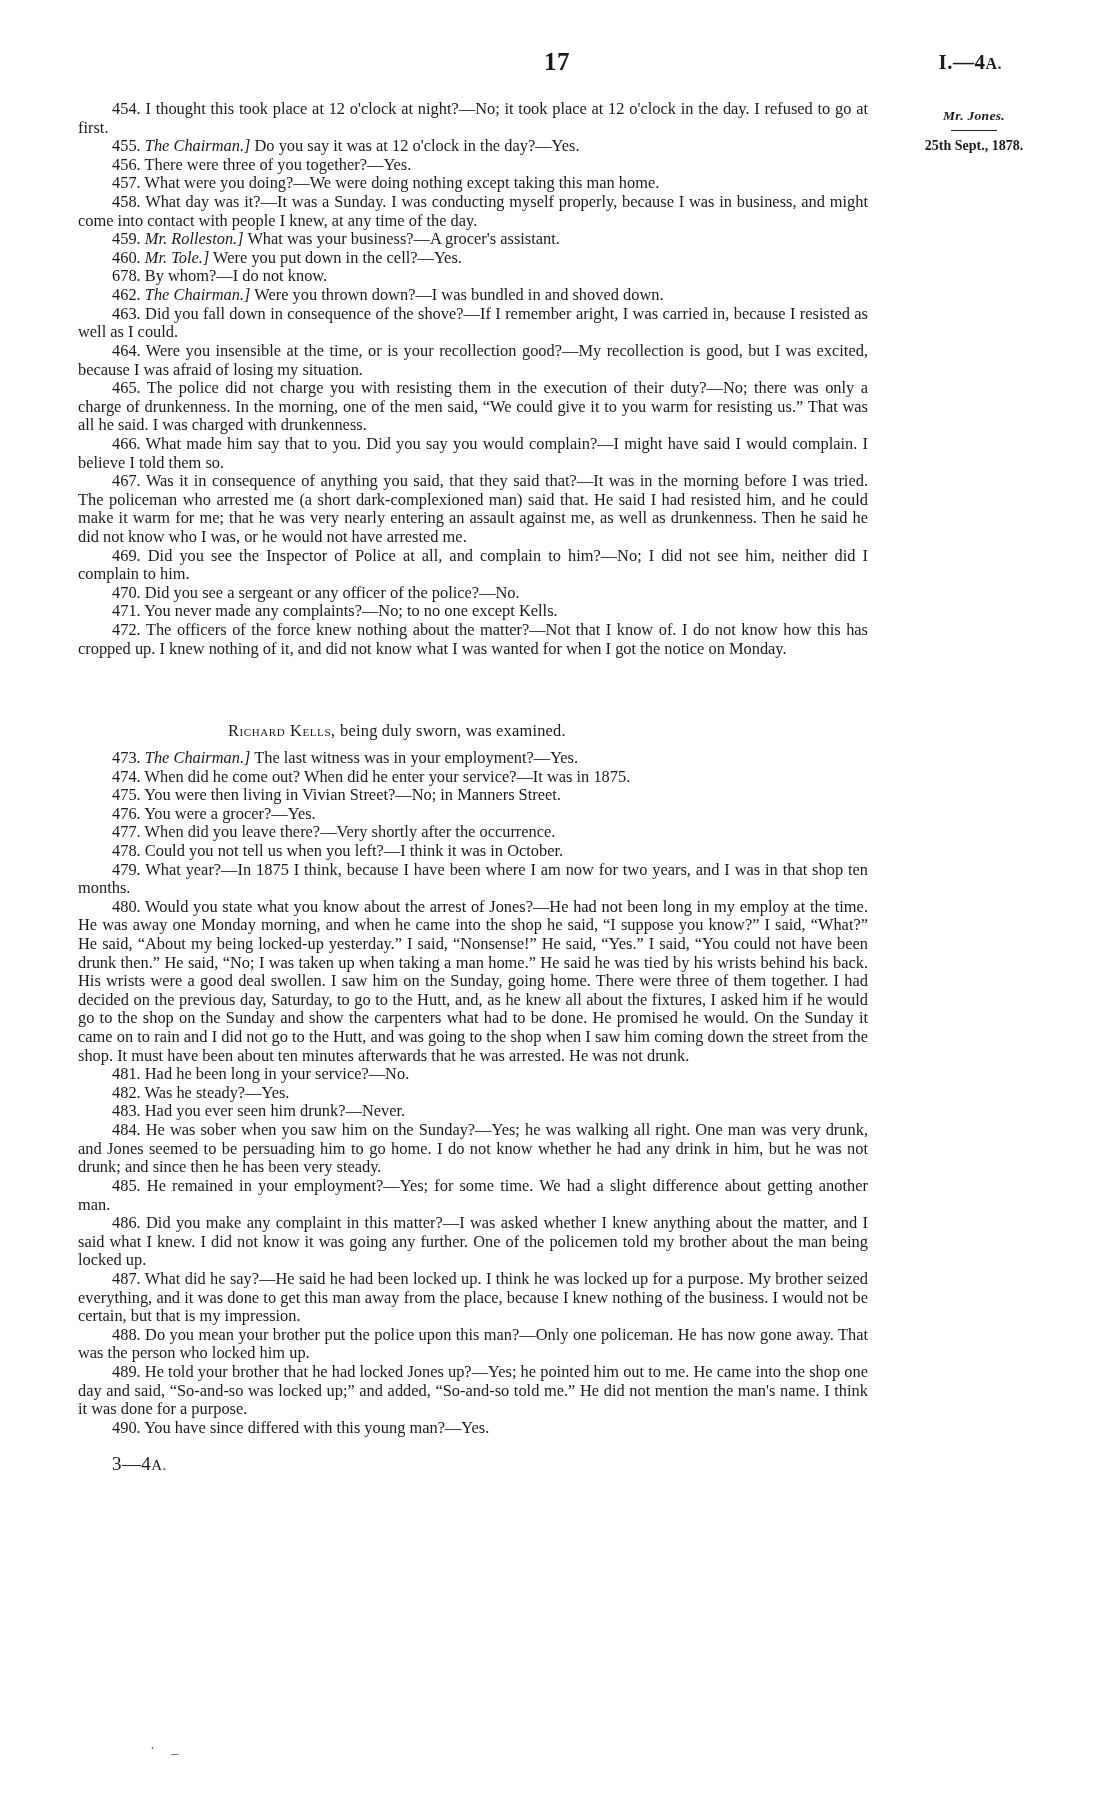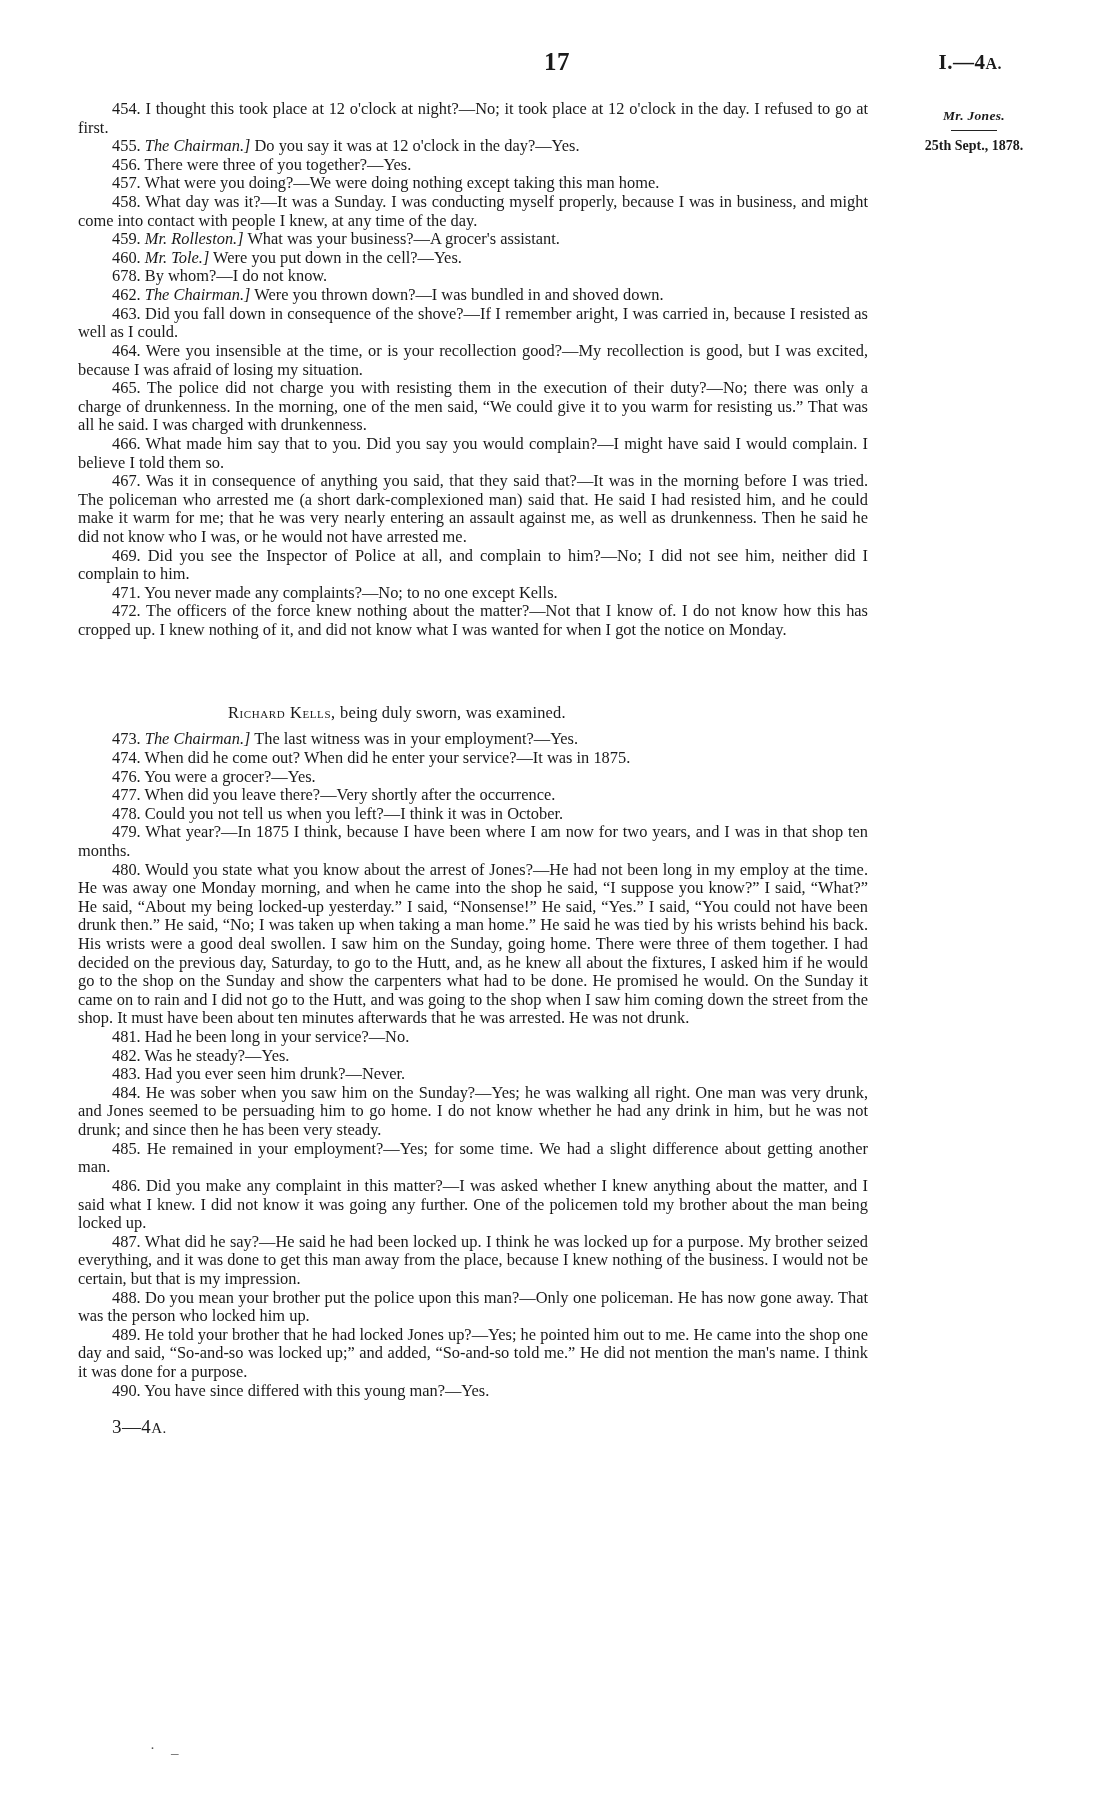--- a/index.html
+++ b/index.html
@@ -145,27 +145,29 @@
     <p class="q">459. <span class="it">Mr. Rolleston.]</span> What was your business?—A grocer's assistant.</p>
     <p class="q">460. <span class="it">Mr. Tole.]</span> Were you put down in the cell?—Yes.</p>
     <p class="q">678. By whom?—I do not know.</p>
     <p class="q">462. <span class="it">The Chairman.]</span> Were you thrown down?—I was bundled in and shoved down.</p>
     <p class="q">463. Did you fall down in consequence of the shove?—If I remember aright, I was carried in, because I resisted as well as I could.</p>
     <p class="q">464. Were you insensible at the time, or is your recollection good?—My recollection is good, but I was excited, because I was afraid of losing my situation.</p>
     <p class="q">465. The police did not charge you with resisting them in the execution of their duty?—No; there was only a charge of drunkenness. In the morning, one of the men said, “We could give it to you warm for resisting us.” That was all he said. I was charged with drunkenness.</p>
     <p class="q">466. What made him say that to you. Did you say you would complain?—I might have said I would complain. I believe I told them so.</p>
     <p class="q">467. Was it in consequence of anything you said, that they said that?—It was in the morning before I was tried. The policeman who arrested me (a short dark-complexioned man) said that. He said I had resisted him, and he could make it warm for me; that he was very nearly entering an assault against me, as well as drunkenness. Then he said he did not know who I was, or he would not have arrested me.</p>
     <p class="q">469. Did you see the Inspector of Police at all, and complain to him?—No; I did not see him, neither did I complain to him.</p>
+    <p class="q">470. Did you see a sergeant or any officer of the police?—No.</p>
     <p class="q">471. You never made any complaints?—No; to no one except Kells.</p>
     <p class="q">472. The officers of the force knew nothing about the matter?—Not that I know of. I do not know how this has cropped up. I knew nothing of it, and did not know what I was wanted for when I got the notice on Monday.</p>
 
     <div class="witness-head"><span class="sc">Richard Kells,</span><span> being duly sworn, was examined.</span></div>
 
     <p class="q">473. <span class="it">The Chairman.]</span> The last witness was in your employment?—Yes.</p>
     <p class="q">474. When did he come out? When did he enter your service?—It was in 1875.</p>
+    <p class="q">475. You were then living in Vivian Street?—No; in Manners Street.</p>
     <p class="q">476. You were a grocer?—Yes.</p>
     <p class="q">477. When did you leave there?—Very shortly after the occurrence.</p>
     <p class="q">478. Could you not tell us when you left?—I think it was in October.</p>
     <p class="q">479. What year?—In 1875 I think, because I have been where I am now for two years, and I was in that shop ten months.</p>
     <p class="q">480. Would you state what you know about the arrest of Jones?—He had not been long in my employ at the time. He was away one Monday morning, and when he came into the shop he said, “I suppose you know?” I said, “What?” He said, “About my being locked-up yesterday.” I said, “Nonsense!” He said, “Yes.” I said, “You could not have been drunk then.” He said, “No; I was taken up when taking a man home.” He said he was tied by his wrists behind his back. His wrists were a good deal swollen. I saw him on the Sunday, going home. There were three of them together. I had decided on the previous day, Saturday, to go to the Hutt, and, as he knew all about the fixtures, I asked him if he would go to the shop on the Sunday and show the carpenters what had to be done. He promised he would. On the Sunday it came on to rain and I did not go to the Hutt, and was going to the shop when I saw him coming down the street from the shop. It must have been about ten minutes afterwards that he was arrested. He was not drunk.</p>
     <p class="q">481. Had he been long in your service?—No.</p>
     <p class="q">482. Was he steady?—Yes.</p>
     <p class="q">483. Had you ever seen him drunk?—Never.</p>
     <p class="q">484. He was sober when you saw him on the Sunday?—Yes; he was walking all right. One man was very drunk, and Jones seemed to be persuading him to go home. I do not know whether he had any drink in him, but he was not drunk; and since then he has been very steady.</p>
     <p class="q">485. He remained in your employment?—Yes; for some time. We had a slight difference about getting another man.</p>

